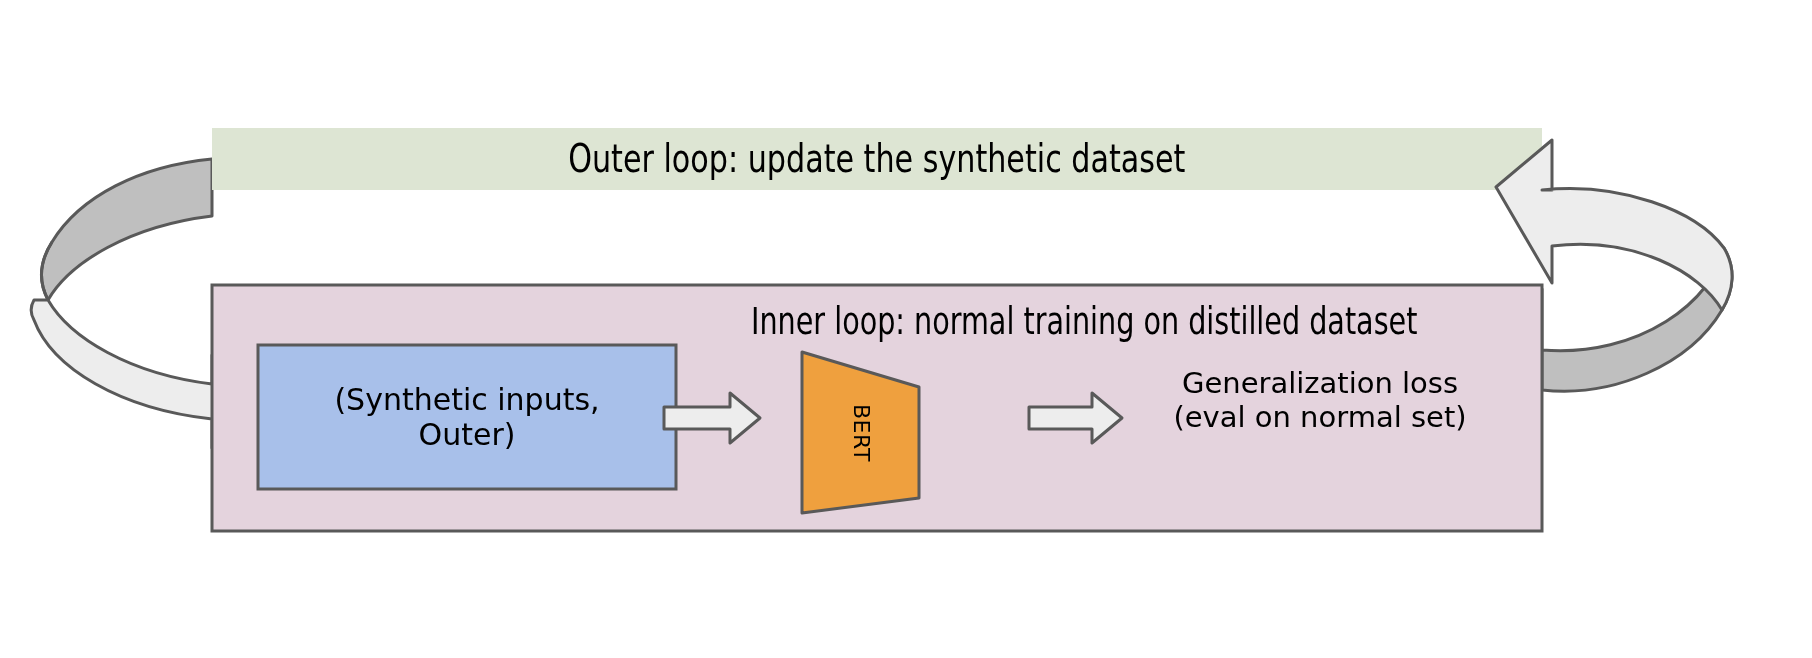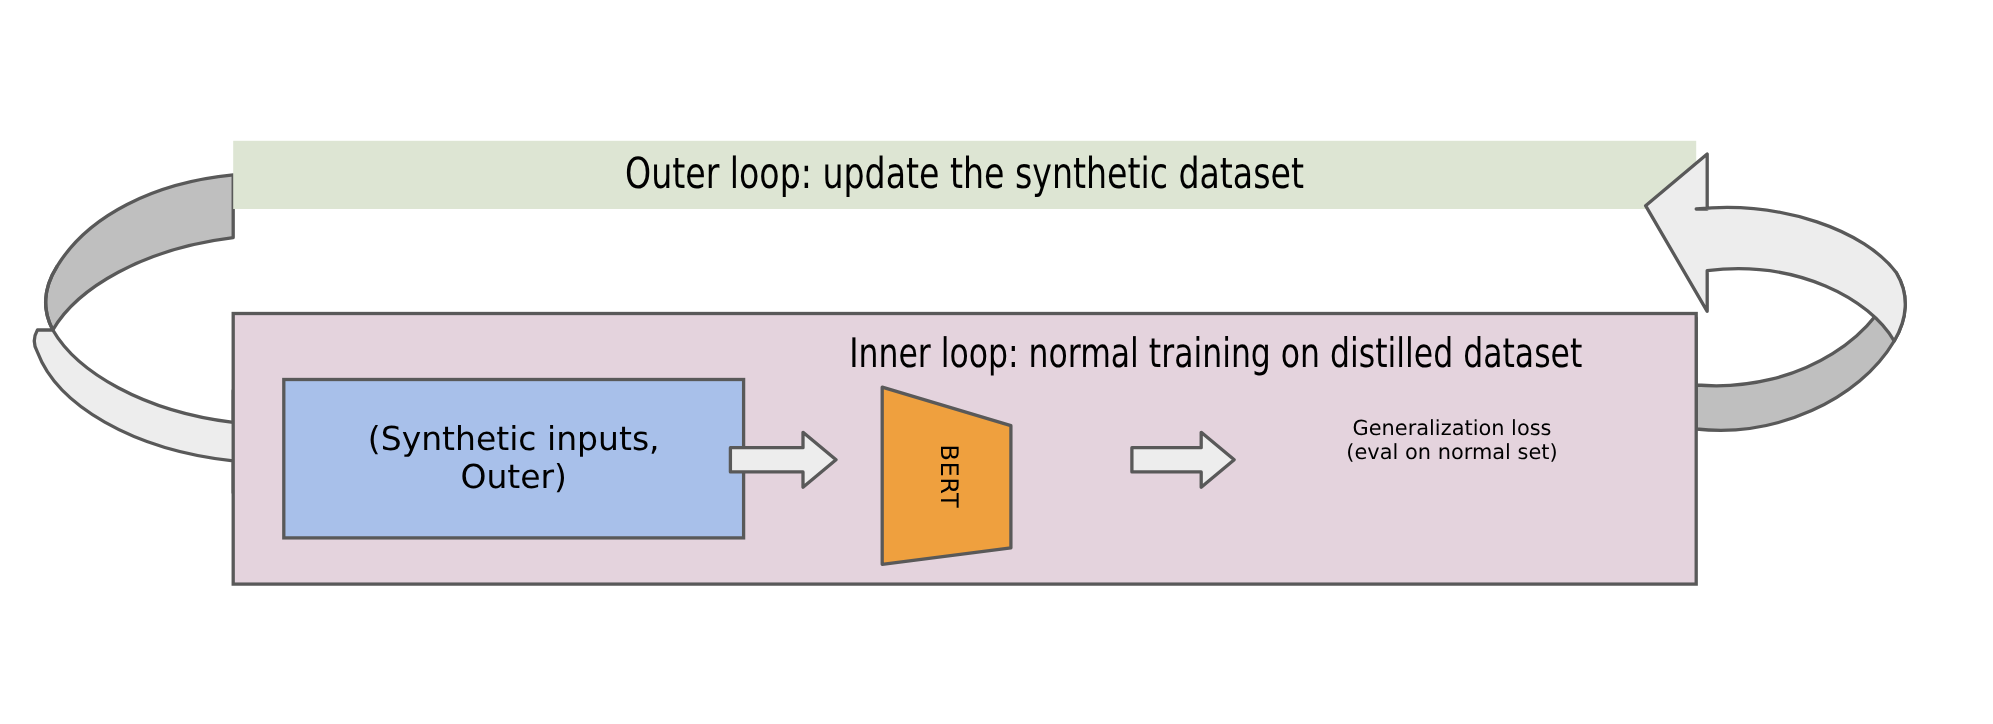--- a/index.html
+++ b/index.html
@@ -49,27 +49,27 @@
     display: flex;
     align-items: center;
     justify-content: center;
     font-size: 39px;
   }
   #outer-loop-label .scale-x {
     display: inline-block;
     transform: scaleX(0.86);
   }
   #inner-loop-label {
-    left: 772px;
+    left: 738px;
     top: 300px;
     width: 800px;
     height: 44px;
     display: flex;
     align-items: center;
-    justify-content: flex-start;
+    justify-content: center;
     font-size: 37px;
   }
   #inner-loop-label .scale-x {
     display: inline-block;
     transform: scaleX(0.86);
     transform-origin: left center;
   }
   #synthetic-inputs-label {
     left: 258px;
     top: 345px;
@@ -84,21 +84,21 @@
   }
   #generalization-loss-label {
     left: 1130px;
     top: 355px;
     width: 380px;
     height: 90px;
     display: flex;
     flex-direction: column;
     align-items: center;
     justify-content: center;
-    font-size: 19px;
+    font-size: 29px;
   }
   #bert-label {
     left: 802px;
     top: 352px;
     width: 118px;
     height: 161px;
     display: flex;
     align-items: center;
     justify-content: center;
     font-size: 22px;

